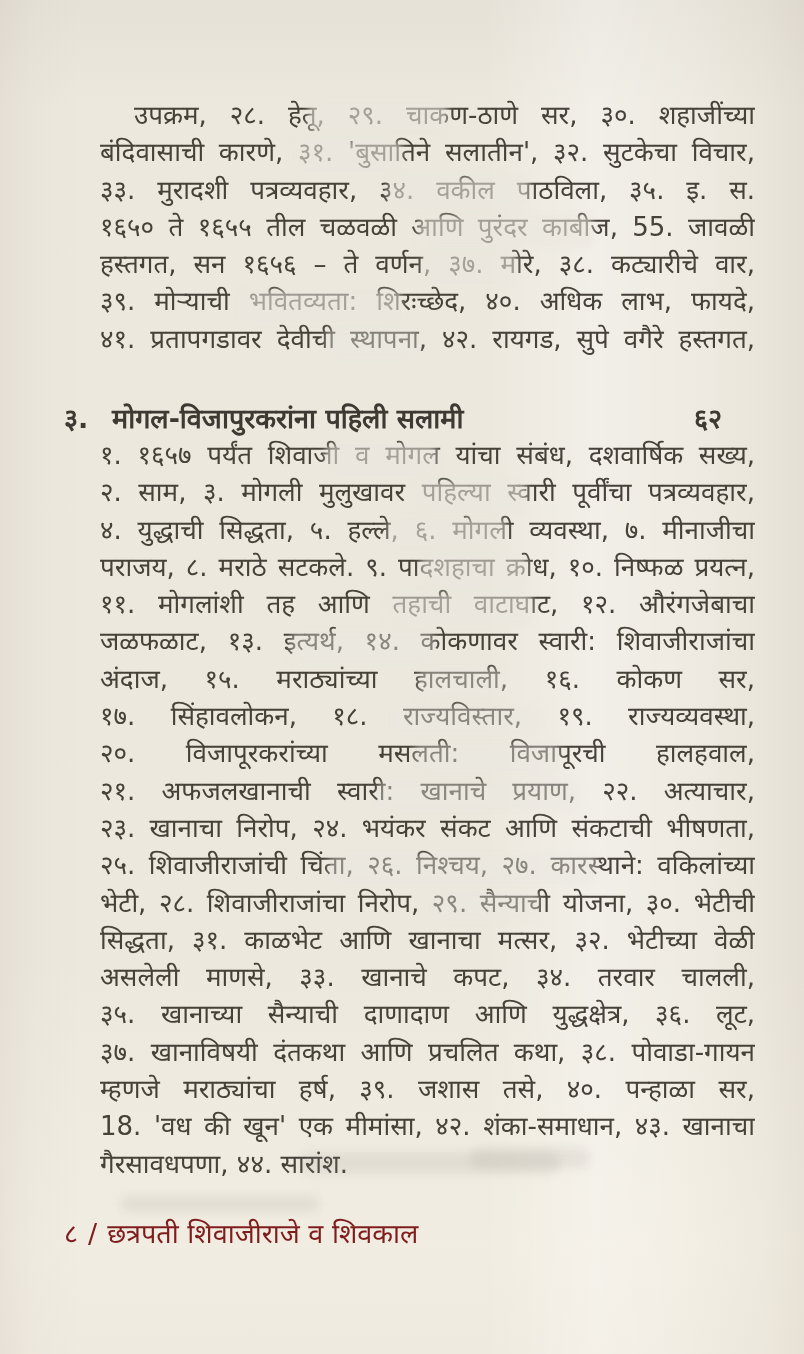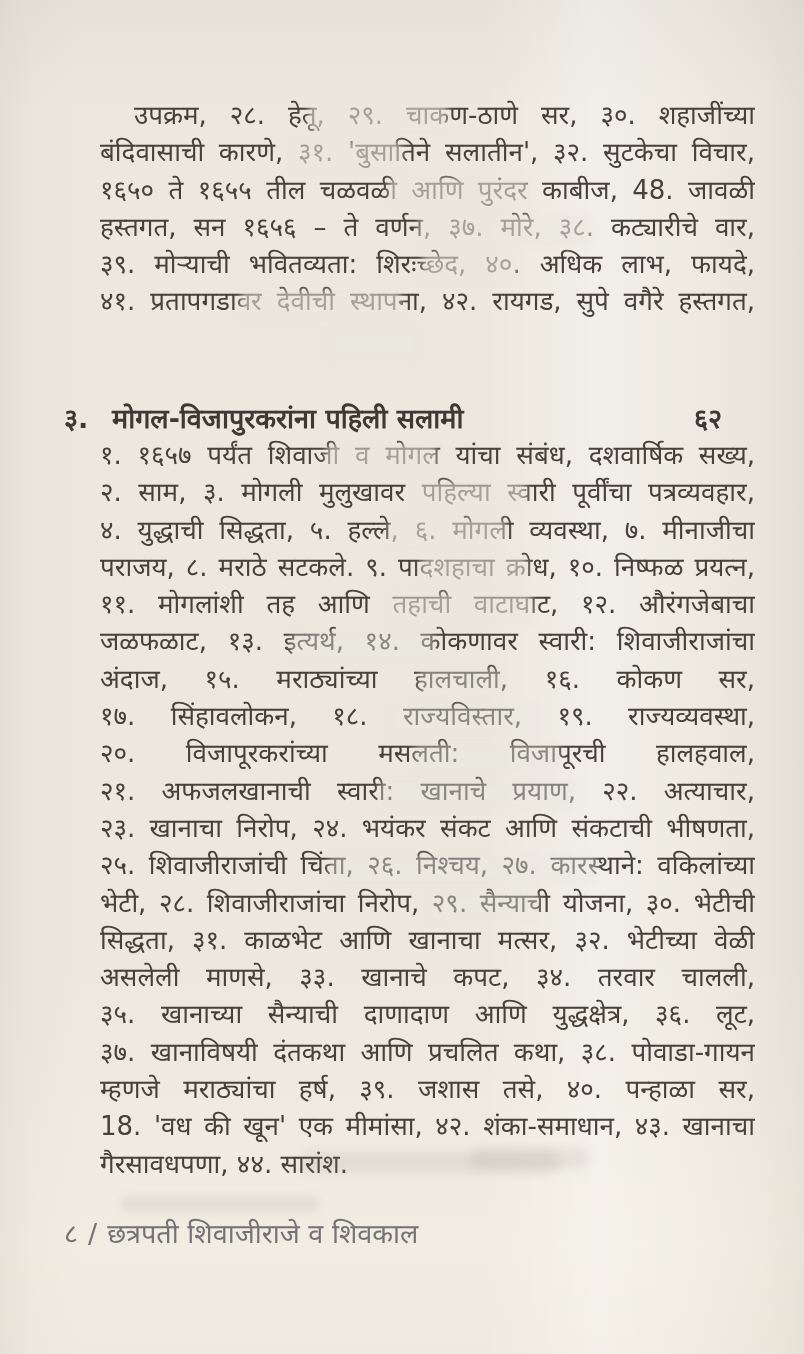--- a/index.html
+++ b/index.html
@@ -33,21 +33,21 @@
   .heading-row{
     position:absolute;top:399px;left:64px;width:658px;
     display:flex;align-items:baseline;
     font-size:27px;line-height:40px;font-weight:bold;color:#3d3a33;
   }
   .sec-num{width:48px;flex:none;}
   .sec-title{flex:1;}
   .sec-page{flex:none;margin-left:auto;font-weight:bold;}
   .footer{
     position:absolute;left:64px;top:1214px;
-    font-size:27px;line-height:40px;color:#737373;
+    font-size:27px;line-height:40px;color:#7f1d1d;
   }
   .footer .sep{padding:0 10px;}
   .streak{
     position:absolute;pointer-events:none;
     background:rgba(234,231,223,.58);
     filter:blur(3px);border-radius:8px;
   }
   .streak.lite{background:rgba(234,231,223,.42);}
   .ghost{
     position:absolute;pointer-events:none;
@@ -60,21 +60,22 @@
 
 <div class="page">
 
   <div class="paper-shading"></div>
 
   <main>
 
     <section class="para para-a">
         <div class="toc-line">उपक्रम, २८. हेतू, २९. चाकण-ठाणे सर, ३०. शहाजींच्या</div>
         <div class="toc-line">बंदिवासाची कारणे, ३१. 'बुसातिने सलातीन', ३२. सुटकेचा विचार,</div>
-        <div class="toc-line">१६५० ते १६५५ तील चळवळी आणि पुरंदर काबीज, 48. जावळी</div>
+        <div class="toc-line">३३. मुरादशी पत्रव्यवहार, ३४. वकील पाठविला, ३५. इ. स.</div>
+        <div class="toc-line">१६५० ते १६५५ तील चळवळी आणि पुरंदर काबीज, 55. जावळी</div>
         <div class="toc-line">हस्तगत, सन १६५६ – ते वर्णन, ३७. मोरे, ३८. कट्यारीचे वार,</div>
         <div class="toc-line">३९. मोऱ्याची भवितव्यता: शिरःच्छेद, ४०. अधिक लाभ, फायदे,</div>
         <div class="toc-line">४१. प्रतापगडावर देवीची स्थापना, ४२. रायगड, सुपे वगैरे हस्तगत,</div>
       </section>
 
     <div class="heading-row">
       <span class="sec-num">३.</span>
       <span class="sec-title">मोगल-विजापुरकरांना पहिली सलामी</span>
       <span class="sec-page">६२</span>
     </div>

